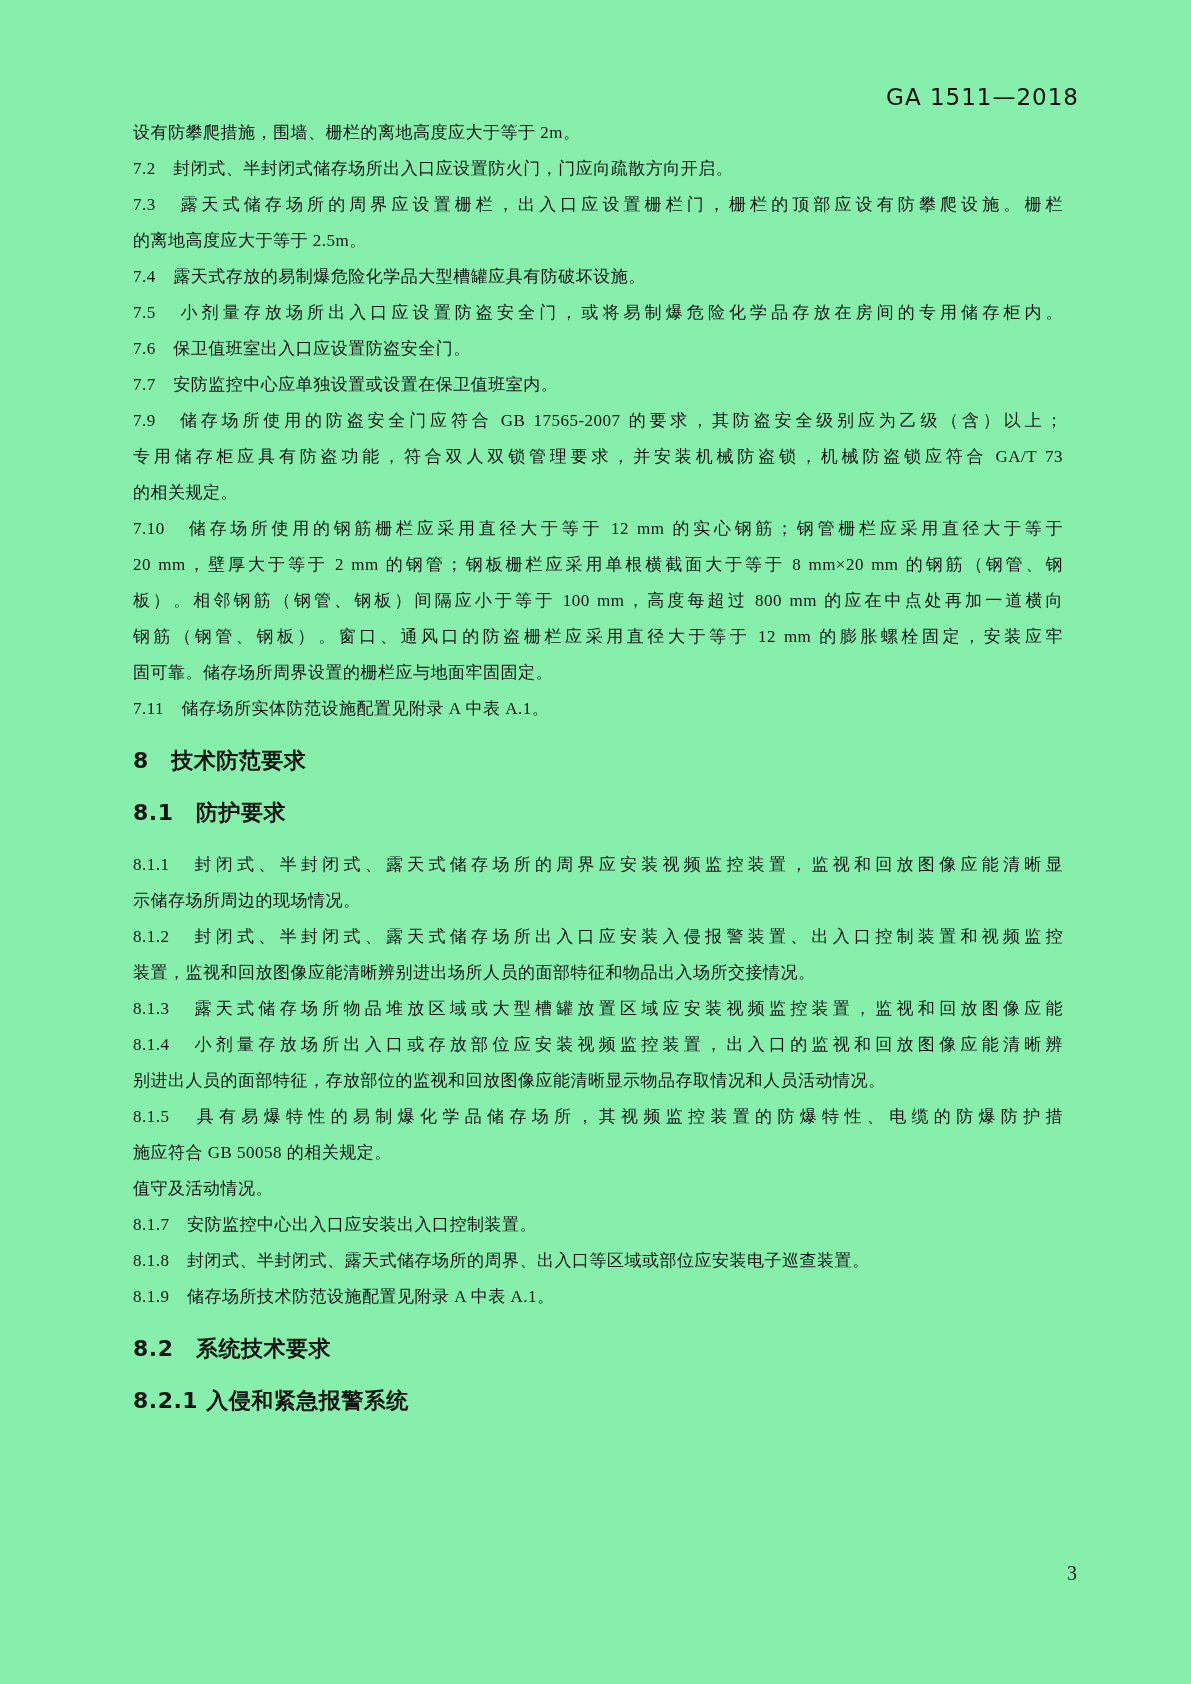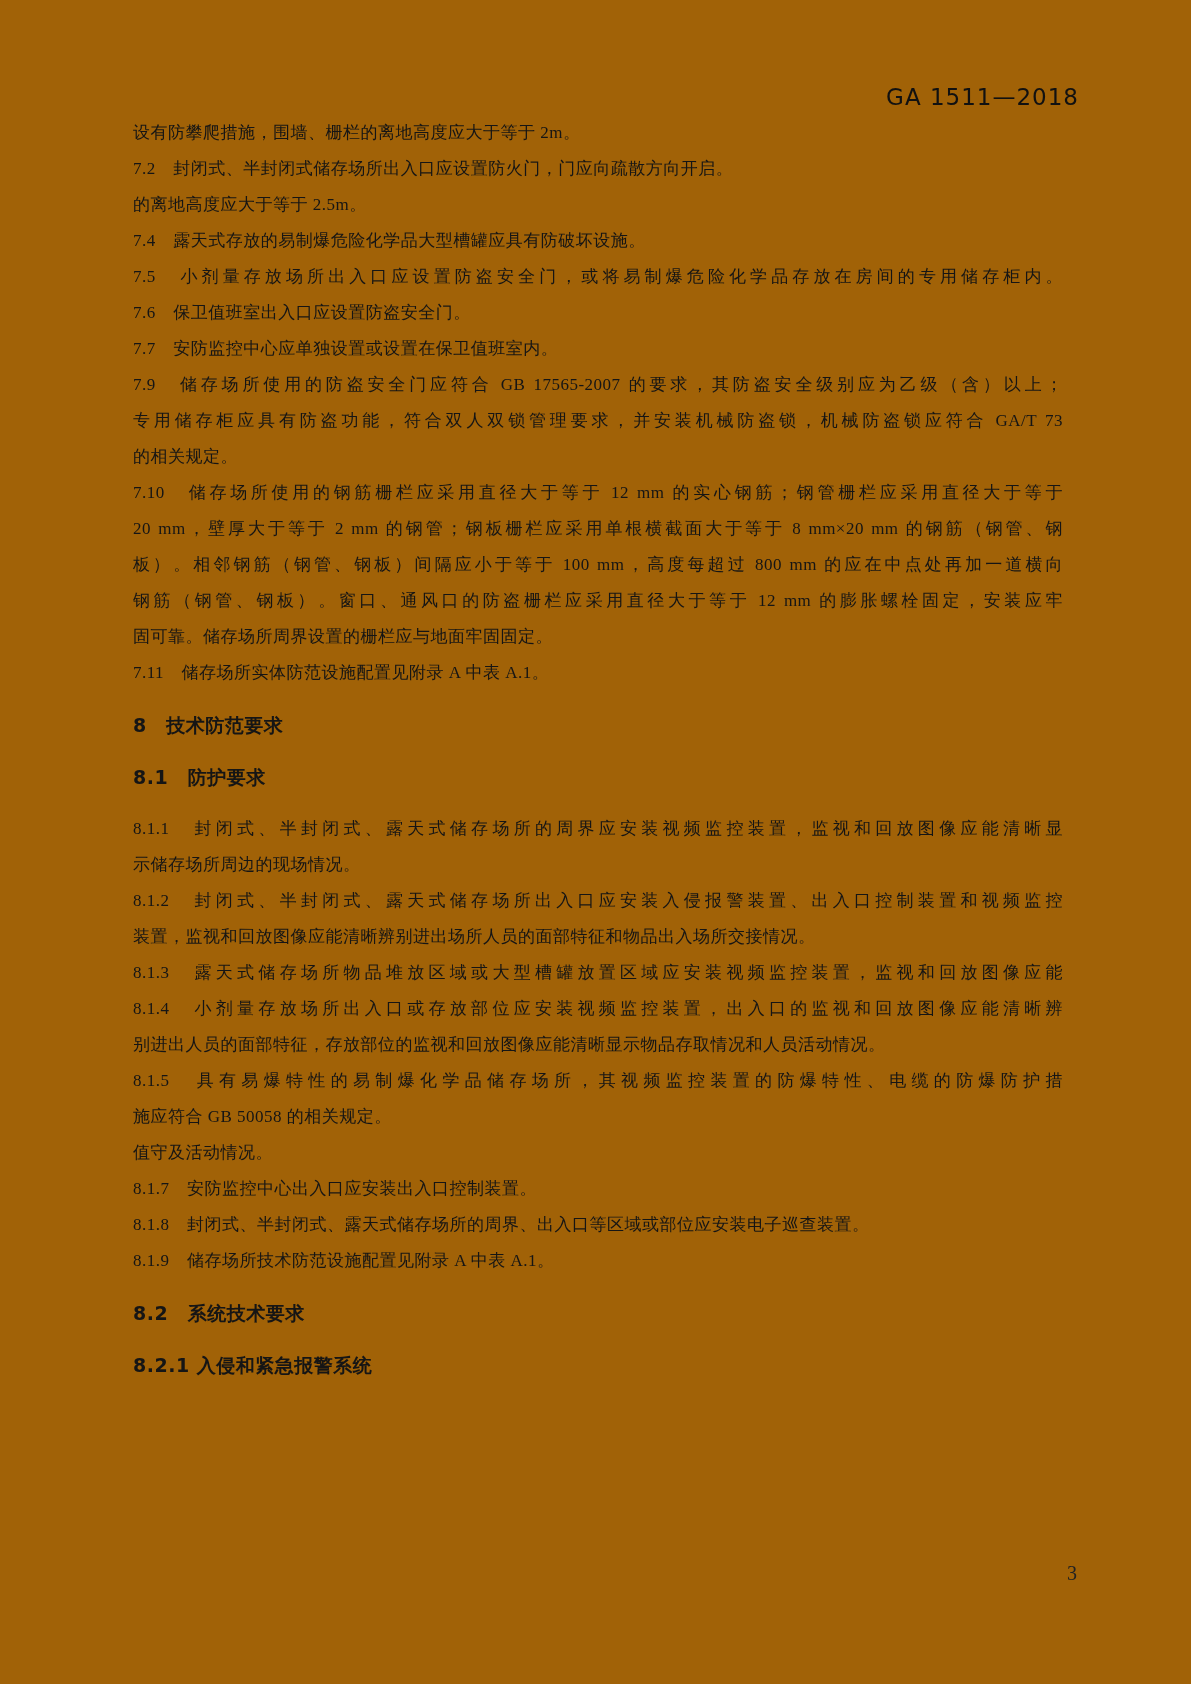--- a/index.html
+++ b/index.html
@@ -1,19 +1,19 @@
 <!DOCTYPE html>
 <html><head>
 <meta charset="utf-8">
 <style>
   html,body { margin:0; padding:0; background:#ffffff; }
   .page {
     position:relative;
     width:1191px; height:1684px;
-    background:#a16207;
+    background:#86efac;
     font-family:"Liberation Serif","DejaVu Serif",serif;
     color:#151515;
     overflow:hidden;
   }
   .header-code {
     position:absolute;
     top:84px; right:112px;
     font-family:"DejaVu Sans","Liberation Sans",sans-serif;
     font-size:23px;
     letter-spacing:1px;
@@ -32,21 +32,21 @@
     letter-spacing:0.5px;
   }
   .left { text-align:left; }
   .just {
     text-align:justify;
     text-align-last:justify;
   }
   .h1, .h2, .h3 {
     font-family:"DejaVu Sans","Liberation Sans",sans-serif;
     font-weight:bold;
-    font-size:19px;
+    font-size:22px;
     line-height:36px;
     height:36px;
     margin:16px 0;
     letter-spacing:0.5px;
   }
   .page-number {
     position:absolute;
     top:1560px; right:114px;
     font-size:20px;
     line-height:26px;
@@ -56,20 +56,21 @@
 </head>
 <body>
 
 <div class="page">
 
   <div class="header-code">GA 1511—2018</div>
 
   <div class="content">
     <div class="line left">设有防攀爬措施，围墙、栅栏的离地高度应大于等于 2m。</div>
     <div class="line left">7.2　封闭式、半封闭式储存场所出入口应设置防火门，门应向疏散方向开启。</div>
+    <div class="line just">7.3　露天式储存场所的周界应设置栅栏，出入口应设置栅栏门，栅栏的顶部应设有防攀爬设施。栅栏</div>
     <div class="line left">的离地高度应大于等于 2.5m。</div>
     <div class="line left">7.4　露天式存放的易制爆危险化学品大型槽罐应具有防破坏设施。</div>
     <div class="line just">7.5　小剂量存放场所出入口应设置防盗安全门，或将易制爆危险化学品存放在房间的专用储存柜内。</div>
     <div class="line left">7.6　保卫值班室出入口应设置防盗安全门。</div>
     <div class="line left">7.7　安防监控中心应单独设置或设置在保卫值班室内。</div>
     <div class="line just">7.9　储存场所使用的防盗安全门应符合 GB 17565-2007 的要求，其防盗安全级别应为乙级（含）以上；</div>
     <div class="line just">专用储存柜应具有防盗功能，符合双人双锁管理要求，并安装机械防盗锁，机械防盗锁应符合 GA/T 73</div>
     <div class="line left">的相关规定。</div>
     <div class="line just">7.10　储存场所使用的钢筋栅栏应采用直径大于等于 12 mm 的实心钢筋；钢管栅栏应采用直径大于等于</div>
     <div class="line just">20 mm，壁厚大于等于 2 mm 的钢管；钢板栅栏应采用单根横截面大于等于 8 mm×20 mm 的钢筋（钢管、钢</div>

